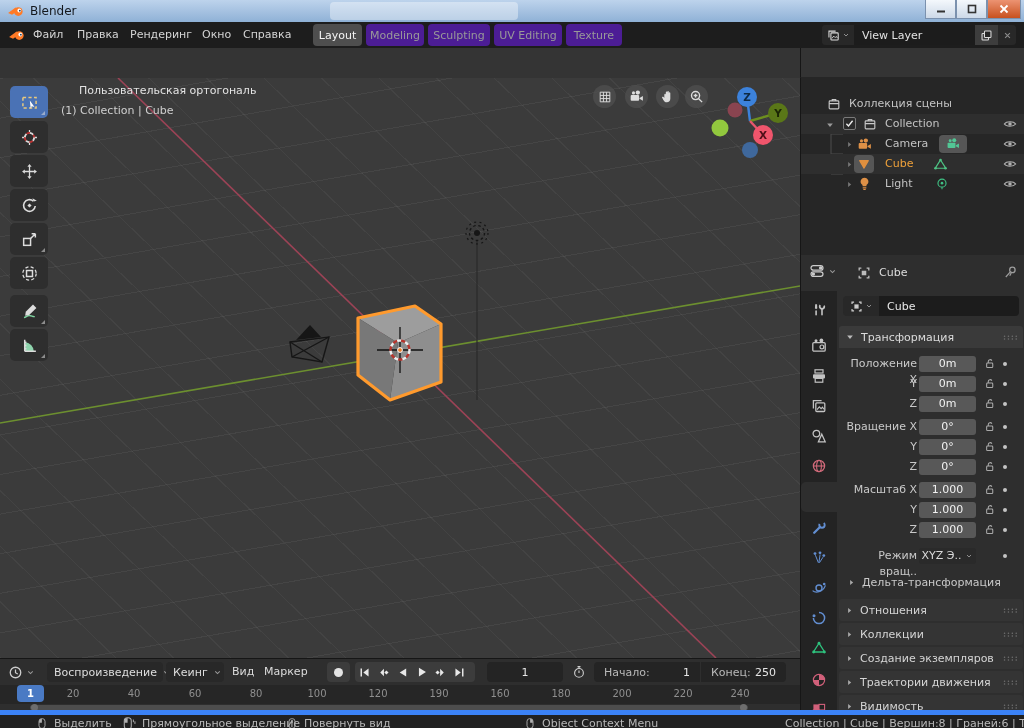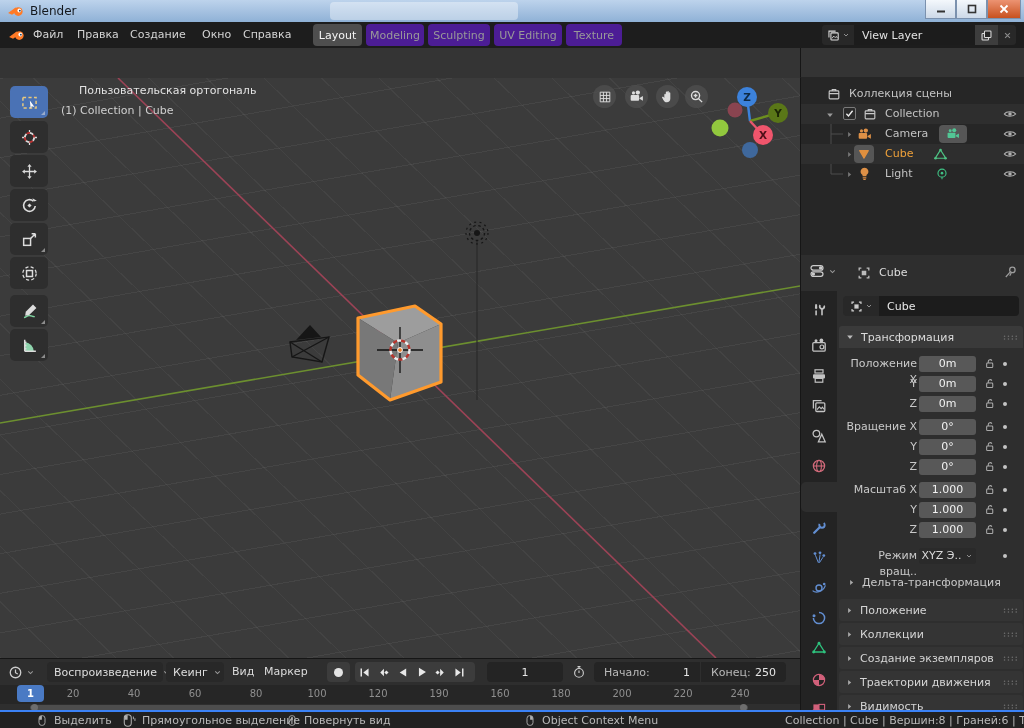--- a/index.html
+++ b/index.html
@@ -46,21 +46,21 @@
     display:flex;align-items:center;justify-content:center;color:#dcdcdc;}
   
   .toolbtn{position:absolute;left:10px;width:38px;height:32px;border-radius:5px;background:#2e2e2e;
     display:flex;align-items:center;justify-content:center;color:#d9d9d9;}
   .toolbtn.active{background:#4a72b5;}
   .toolbtn.tri::after{content:"";position:absolute;right:3px;bottom:3px;
     border-left:4px solid transparent;border-bottom:4px solid rgba(220,220,220,.55);}
   
   #outliner{left:800px;top:78px;width:224px;height:177px;background:#262626;border-left:1px solid #161616;box-sizing:border-box;}
   #outliner-hdr{left:800px;top:48px;width:224px;height:30px;border-left:1px solid #161616;box-sizing:border-box;}
-  .orow{position:absolute;left:0;width:224px;height:20px;}
+  .orow{position:absolute;left:0;width:224px;height:20px;margin-top:10px;}
   .orow .lbl{position:absolute;left:84px;line-height:20px;color:#c3c3c3;}
   .searchbox{position:absolute;left:84px;top:53px;width:132px;height:20px;background:#1d1d1d;
     border-radius:4px;display:flex;align-items:center;padding:0 6px;box-sizing:border-box;color:#888;}
   
   #props{left:800px;top:255px;width:224px;height:457px;background:#2b2b2b;border-left:1px solid #161616;box-sizing:border-box;overflow:hidden;}
   #props .hdr{position:absolute;left:0;top:0;width:224px;height:36px;background:#2e2e2e;border-bottom:1px solid #242424;}
   .tabstrip{position:absolute;left:0;top:36px;width:36px;height:421px;background:#232323;}
   .ptab{position:absolute;left:0;width:36px;height:30px;display:flex;align-items:center;justify-content:center;}
   .ptab.active{background:#2e2e2e;border-radius:5px 0 0 5px;}
   .pcontent{position:absolute;left:36px;top:36px;width:188px;height:421px;background:#2e2e2e;}
@@ -85,21 +85,21 @@
   .tl-menu{position:absolute;top:3px;height:20px;line-height:20px;color:#dcdcdc;}
   .mediagrp{position:absolute;top:3px;height:20px;background:#3c3c3c;border-radius:4px;display:flex;align-items:center;}
   .mbtn{width:19px;height:20px;display:flex;align-items:center;justify-content:center;color:#e8e8e8;}
   .numfield{position:absolute;top:3px;height:20px;background:#242424;border-radius:4px;color:#e6e6e6;
     display:flex;align-items:center;box-sizing:border-box;}
   #playhead{position:absolute;left:17px;top:0;width:27px;height:17px;background:#4a7ac4;border-radius:4px;
     color:#fff;font-size:10px;font-weight:bold;display:flex;align-items:center;justify-content:center;}
   #hscroll{position:absolute;left:30px;top:46px;width:718px;height:5px;background:#4d4d4d;border-radius:3px;}
   #hscroll i{position:absolute;top:-1px;width:7px;height:7px;border-radius:50%;background:#6d6d6d;}
   
-  #statusbar{left:0;top:710px;width:1024px;height:18px;background:#212121;border-top:2px solid #3b82f6;box-sizing:border-box;}
+  #statusbar{left:0;top:710px;width:1024px;height:18px;background:#212121;border-top:5px solid #3b82f6;box-sizing:border-box;}
   .sitem{position:absolute;top:0;height:17px;display:flex;align-items:center;gap:6px;color:#b8b8b8;}
   
   .chev{color:#9a9a9a;}
 </style>
 </head>
 <body>
 
 <svg width="0" height="0" style="position:absolute">
 <defs>
 <symbol id="chev" viewBox="0 0 16 16">
@@ -419,21 +419,21 @@
       </svg>
     </div>
 </div>
 
 <div id="topbar" class="abs">
   <svg class="ic abs" style="left:8px;top:6px" width="18" height="14" viewBox="0 0 20 16">
       <use href="#blogo"></use>
     </svg>
   <span class="abs menu" style="left:33px">Файл</span>
   <span class="abs menu" style="left:77px">Правка</span>
-  <span class="abs menu" style="left:130px">Создание</span>
+  <span class="abs menu" style="left:130px">Рендеринг</span>
   <span class="abs menu" style="left:202px">Окно</span>
   <span class="abs menu" style="left:243px">Справка</span>
 
   <div class="abs wtab active" style="left:313px;width:49px">Layout</div>
   <div class="abs wtab" style="left:366px;width:58px">Modeling</div>
   <div class="abs wtab" style="left:428px;width:62px">Sculpting</div>
   <div class="abs wtab" style="left:494px;width:68px">UV Editing</div>
   <div class="abs wtab" style="left:566px;width:56px">Texture</div>
 
   <div class="abs idwidget" style="left:822px;width:194px">
@@ -980,21 +980,21 @@
       <svg class="ic" width="9" height="9" viewBox="0 0 16 16" style="color:#aaa">
           <use href="#triright"></use>
         </svg>
       <span>Дельта-трансформация</span>
     </div>
 
     <div class="sechdr" style="top:308px">
         <svg class="ic" width="9" height="9" viewBox="0 0 16 16" style="color:#aaa">
           <use href="#triright"></use>
         </svg>
-        <span>Положение</span>
+        <span>Отношения</span>
         <svg class="ic gripbox" width="14" height="7" viewBox="0 0 18 8">
           <use href="#grip"></use>
         </svg>
       </div>
     <div class="sechdr" style="top:332px">
         <svg class="ic" width="9" height="9" viewBox="0 0 16 16" style="color:#aaa">
           <use href="#triright"></use>
         </svg>
         <span>Коллекции</span>
         <svg class="ic gripbox" width="14" height="7" viewBox="0 0 18 8">

